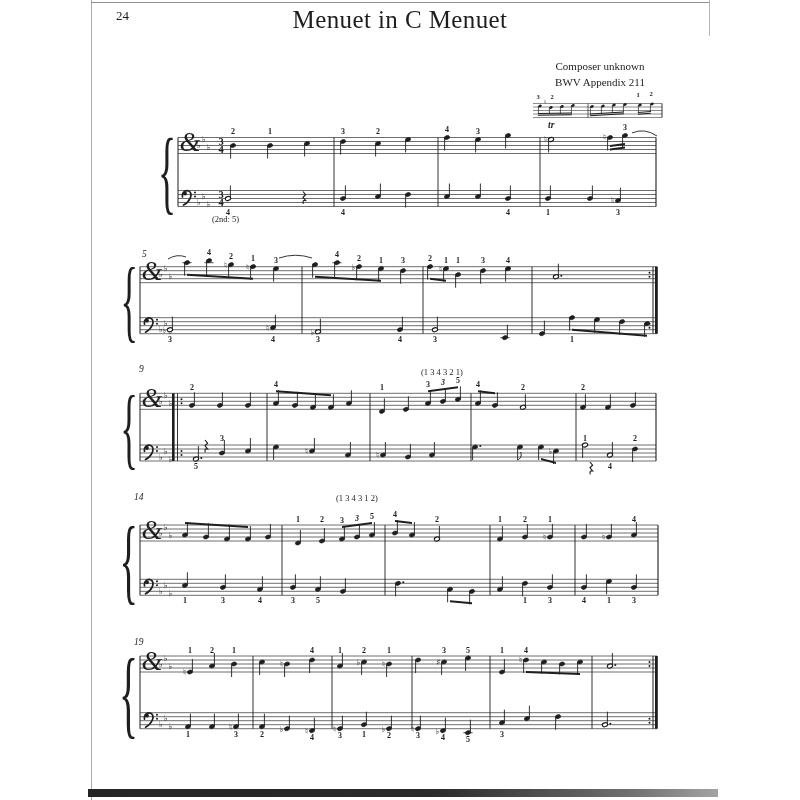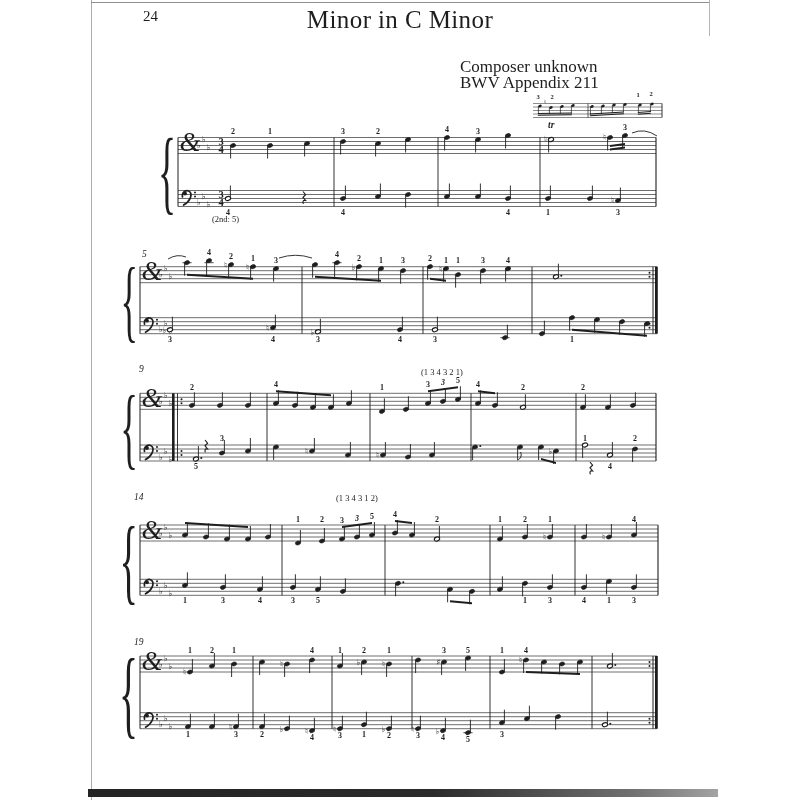--- a/index.html
+++ b/index.html
@@ -1,22 +1,22 @@
 <!DOCTYPE html>
 <html><head>
 <meta charset="utf-8">
 <style>
   html,body{margin:0;padding:0;background:#fff;}
   body{width:800px;height:800px;position:relative;overflow:hidden;
        font-family:"Liberation Serif",serif;color:#1d1d1d;}
-  .page-num{position:absolute;left:143px;top:8px;font-size:15px;}
+  .page-num{position:absolute;left:116px;top:8px;font-size:13px;}
   .title{position:absolute;left:0;right:0;top:6px;text-align:center;
          font-size:25px;letter-spacing:.4px;}
-  .credits{position:absolute;top:59px;left:460px;width:280px;
-           font-size:17px;line-height:15.5px;}
+  .credits{position:absolute;top:59px;left:460px;width:280px;text-align:center;
+           font-size:11px;line-height:15.5px;}
   .edge-left{position:absolute;left:91px;top:0;width:1px;height:800px;background:#ababab;}
   .edge-top{position:absolute;left:91px;top:2px;width:619px;height:1px;background:#909090;}
   .edge-right{position:absolute;left:709px;top:0;width:1px;height:36px;background:#b5b5b5;}
   .edge-bottom{position:absolute;left:88px;top:789px;width:630px;height:8px;
      background:linear-gradient(90deg,#242424,#2b2b2b 55%,#6f6f6f 86%,#a3a3a3);}
   svg#score{position:absolute;left:0;top:0;}
   svg text{fill:#1e1e1e;}
   .acc{font:8.5px "DejaVu Sans",sans-serif;}
   .fing{font:600 8px "Liberation Serif",serif;}
   .fingi{font:italic 600 8px "Liberation Serif",serif;}
@@ -26,21 +26,21 @@
   .tclef{font:italic 27px "Liberation Serif",serif;text-anchor:middle;}
   .ts{font:600 10.5px "Liberation Serif",serif;text-anchor:middle;}
   .brace{font-family:"Liberation Serif",serif;}
   .oss-fing{font:600 6.5px "Liberation Serif",serif;}
   .oss-acc{font:6px "DejaVu Sans",sans-serif;}
 </style>
 </head>
 <body>
 
 <div class="page-num">24</div>
-<div class="title">Minor in C Minor</div>
+<div class="title">Menuet in C Menuet</div>
 <div class="credits">
   <div>Composer unknown</div>
   <div>BWV Appendix 211</div>
 </div>
 
 <div class="edge-left"></div>
 <div class="edge-top"></div>
 <div class="edge-right"></div>
 <div class="edge-bottom"></div>
 

